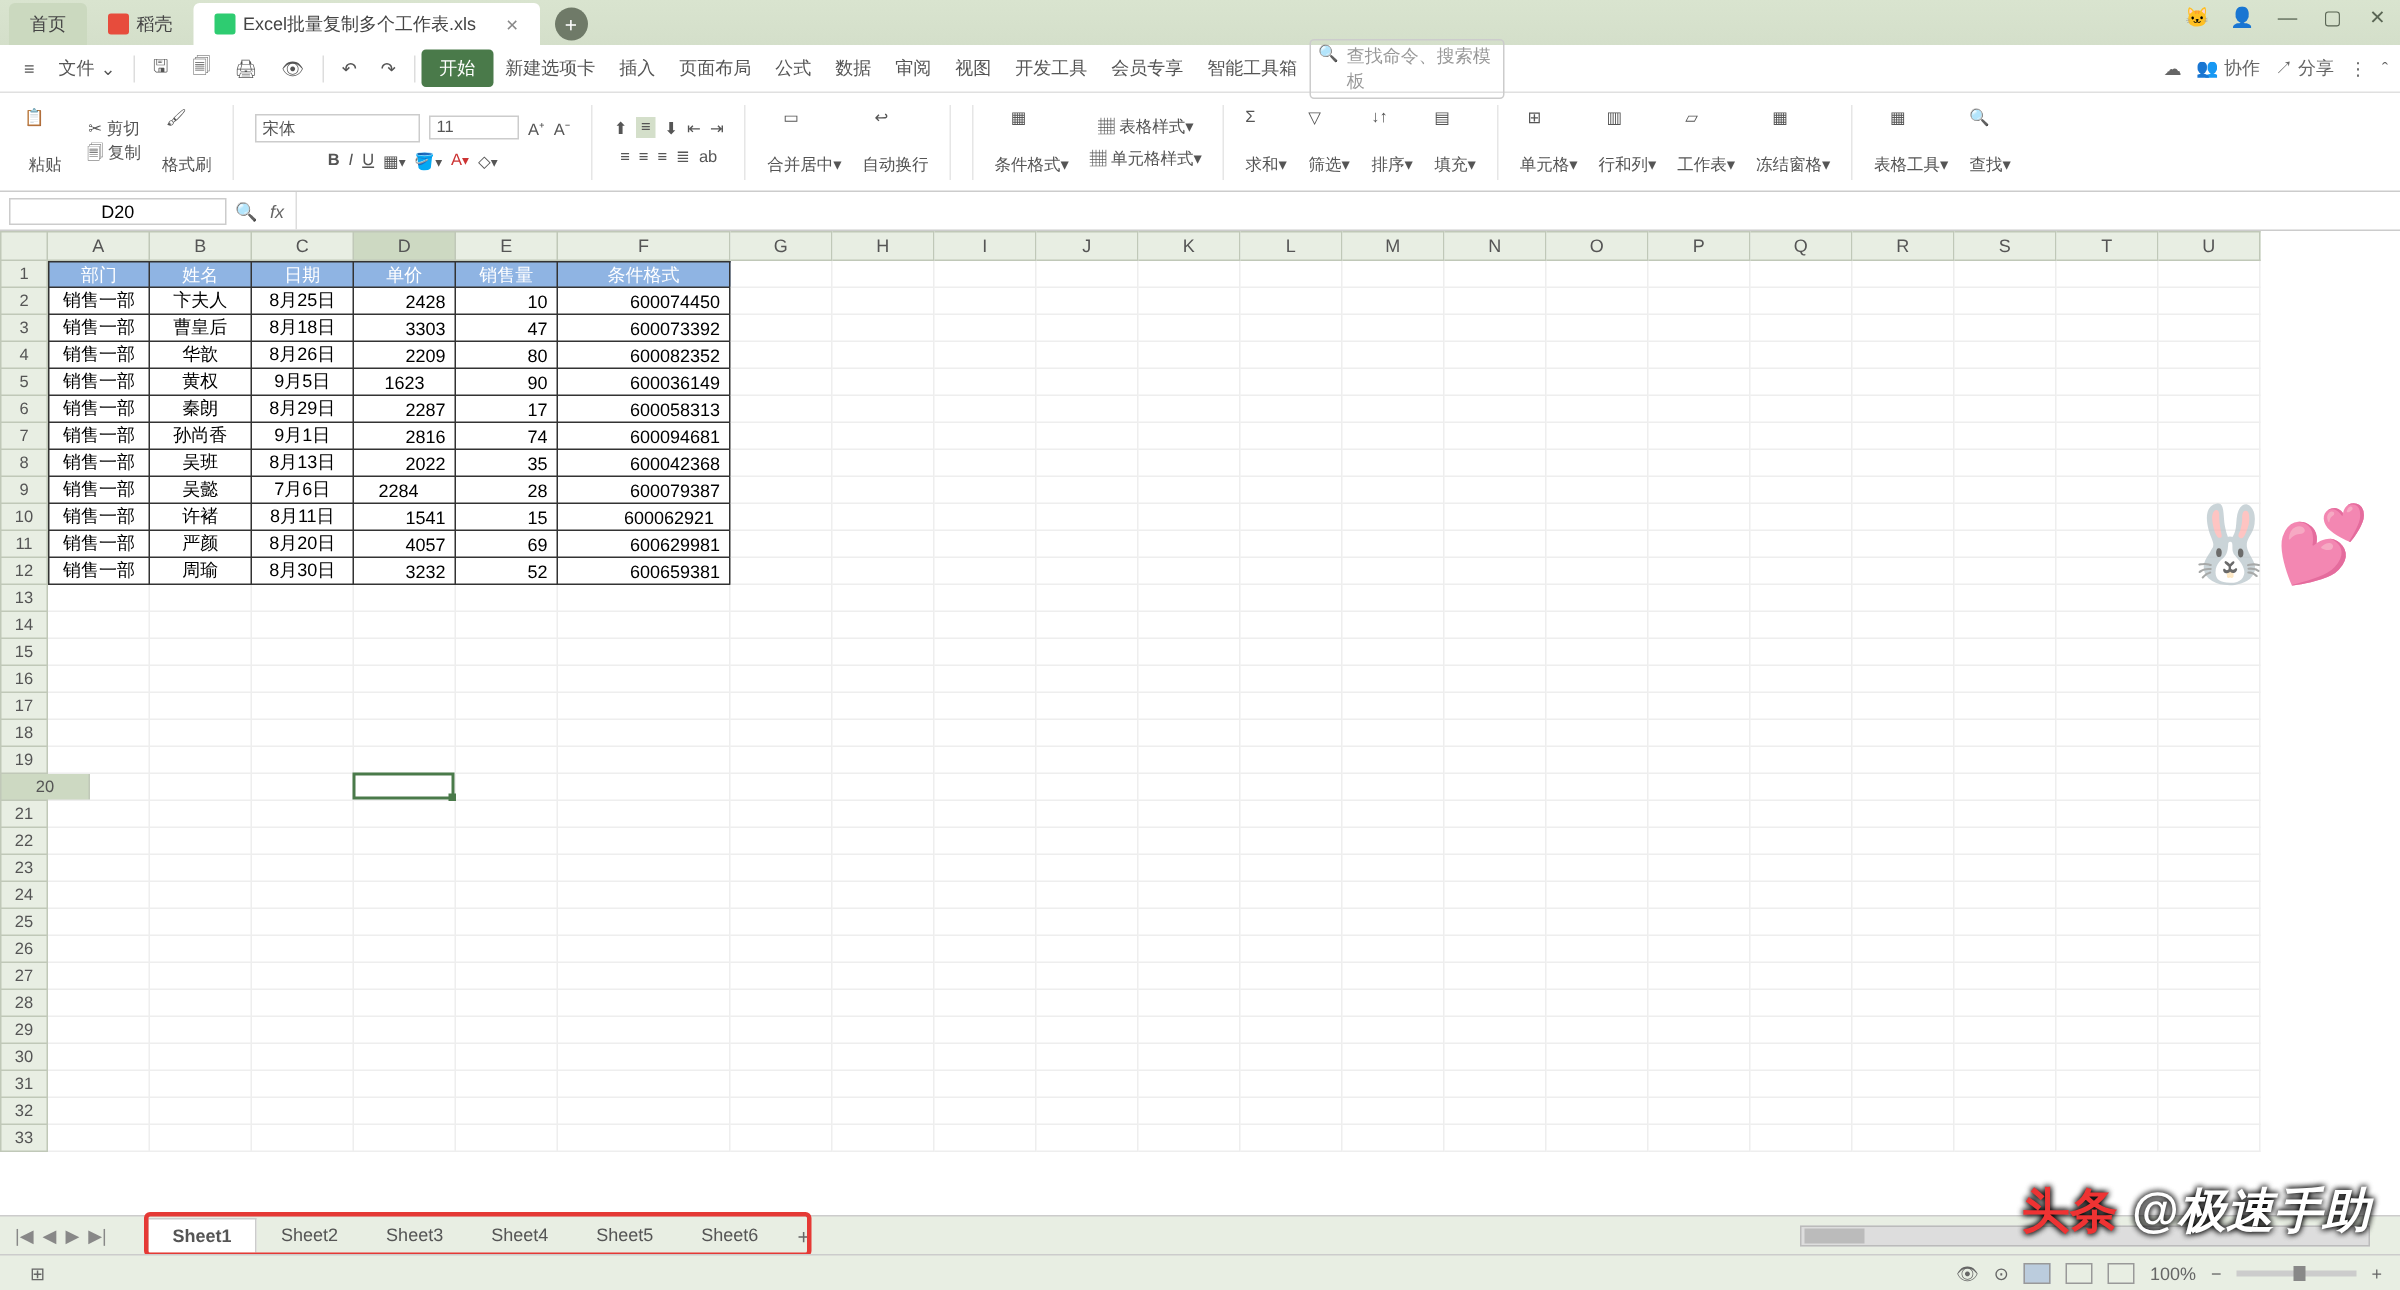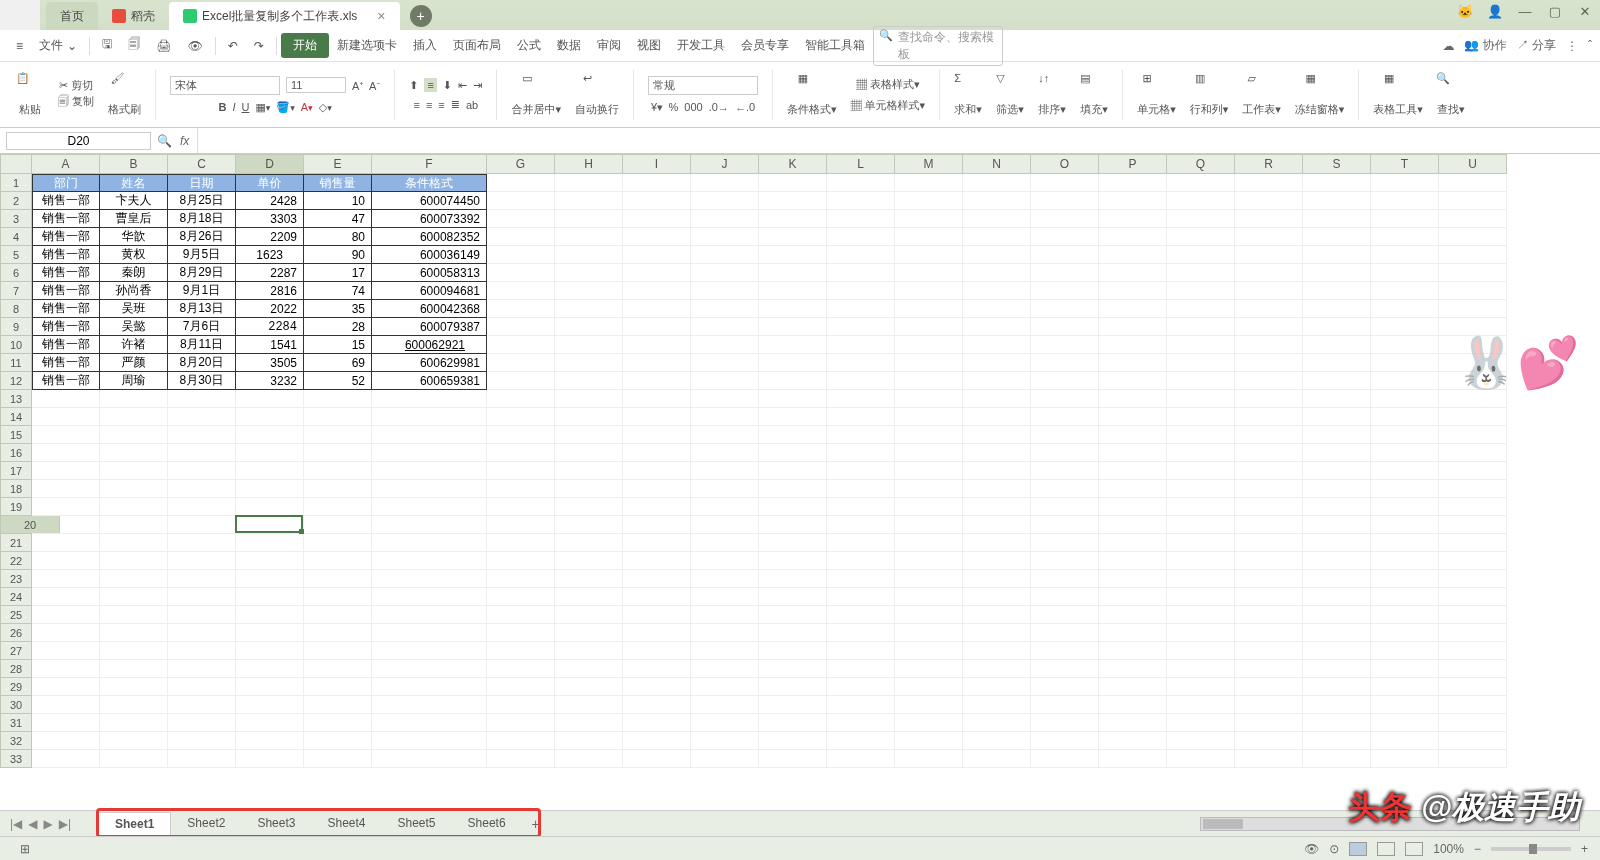--- a/index.html
+++ b/index.html
@@ -1,19 +1,19 @@
 <!DOCTYPE html>
 <html><head>
 <meta charset="utf-8">
 <style>
   * { margin: 0; padding: 0; box-sizing: border-box; font-family: "Microsoft YaHei", sans-serif; }
   body { background: #f0f0f0; font-size: 12px; overflow: hidden; width: 1600px; height: 860px; position: relative; }
 
   
-  .titlebar { height: 30px; background: linear-gradient(#d9e4cf,#d4dfca); display: flex; align-items: flex-end; position: relative; margin-left: 40px; }
+  .titlebar { height: 30px; background: linear-gradient(#d9e4cf,#d4dfca); display: flex; align-items: flex-end; position: relative; }
   .doc-tab { height: 28px; display: flex; align-items: center; padding: 0 14px; font-size: 12px; color: #444; position: relative; }
   .doc-tab.home { background: #cbd9bf; border-radius: 4px 4px 0 0; margin-left: 6px;}
   .doc-tab.active { background: #fff; border-radius: 4px 4px 0 0; }
   .doc-tab .icon { width: 14px; height: 14px; margin-right: 5px; display:inline-block; border-radius:2px; }
   .doc-tab .close { margin-left: 20px; color: #888; font-size: 14px; }
   .add-tab { width: 22px; height: 22px; background: #6f7a68; color: #fff; border-radius: 50%; display: flex; align-items: center; justify-content: center; margin: 0 0 3px 10px; font-size: 14px; }
   .win-controls { position: absolute; right: 6px; top: 4px; display: flex; gap: 12px; color: #5a6654; font-size: 13px; align-items:center;}
   .win-controls span { width: 18px; text-align: center; }
 
   
@@ -190,32 +190,20 @@
   <div class="rsep"></div>
   <div class="rgroup big">
       <div class="bicon">▭</div>
       <div class="lbl"><span>合并居中</span>▾</div>
     </div>
   <div class="rgroup big">
       <div class="bicon">↩</div>
       <div class="lbl">自动换行</div>
     </div>
   <div class="rsep"></div>
-  <div class="rgroup">
-    <div class="rrow">
-        <div class="sel" style="width:110px">常规</div>
-      </div>
-    <div class="rrow" style="margin-top:6px;">
-      <span>¥▾</span>
-      <span>%</span>
-      <span>000</span>
-      <span>.0→</span>
-      <span>←.0</span>
-    </div>
-  </div>
   <div class="rsep"></div>
   <div class="rgroup big">
       <div class="bicon">▦</div>
       <div class="lbl"><span>条件格式</span>▾</div>
     </div>
   <div class="rgroup">
     <div class="rrow">
         <span>▦ <span>表格样式</span>▾</span>
       </div>
     <div class="rrow" style="margin-top:6px;">
@@ -516,21 +504,21 @@
         <div class="cell" style="width: 68px;"></div>
         <div class="cell" style="width: 68px;"></div>
         <div class="cell" style="width: 68px;"></div>
         <div class="cell" style="width: 68px;"></div>
         <div class="cell" style="width: 68px;"></div>
       </div>
       <div class="row">
         <div class="cell data leftborder" style="width: 68px;">销售一部</div>
         <div class="cell data" style="width: 68px;">吴懿</div>
         <div class="cell data" style="width: 68px;">7月6日</div>
-        <div class="cell data" style="width: 68px; justify-content: flex-end; padding-right: 6px; font-family: Liberation Mono, monospace;">2284</div>
+        <div class="cell data" style="width: 68px; justify-content: flex-end; padding-right: 24px;">2284</div>
         <div class="cell data" style="width: 68px; justify-content: flex-end; padding-right: 6px;">28</div>
         <div class="cell data" style="width: 115px; justify-content: flex-end; padding-right: 6px;">600079387</div>
         <div class="cell" style="width: 68px;"></div>
         <div class="cell" style="width: 68px;"></div>
         <div class="cell" style="width: 68px;"></div>
         <div class="cell" style="width: 68px;"></div>
         <div class="cell" style="width: 68px;"></div>
         <div class="cell" style="width: 68px;"></div>
         <div class="cell" style="width: 68px;"></div>
         <div class="cell" style="width: 68px;"></div>
@@ -541,42 +529,42 @@
         <div class="cell" style="width: 68px;"></div>
         <div class="cell" style="width: 68px;"></div>
         <div class="cell" style="width: 68px;"></div>
       </div>
       <div class="row">
         <div class="cell data leftborder" style="width: 68px;">销售一部</div>
         <div class="cell data" style="width: 68px;">许褚</div>
         <div class="cell data" style="width: 68px;">8月11日</div>
         <div class="cell data" style="width: 68px; justify-content: flex-end; padding-right: 6px;">1541</div>
         <div class="cell data" style="width: 68px; justify-content: flex-end; padding-right: 6px;">15</div>
-        <div class="cell data" style="width: 115px; justify-content: flex-end; padding-right: 21px; text-decoration: underline;">600062921</div>
+        <div class="cell data" style="width: 115px; justify-content: flex-end; padding-right: 10px;">600062921</div>
         <div class="cell" style="width: 68px;"></div>
         <div class="cell" style="width: 68px;"></div>
         <div class="cell" style="width: 68px;"></div>
         <div class="cell" style="width: 68px;"></div>
         <div class="cell" style="width: 68px;"></div>
         <div class="cell" style="width: 68px;"></div>
         <div class="cell" style="width: 68px;"></div>
         <div class="cell" style="width: 68px;"></div>
         <div class="cell" style="width: 68px;"></div>
         <div class="cell" style="width: 68px;"></div>
         <div class="cell" style="width: 68px;"></div>
         <div class="cell" style="width: 68px;"></div>
         <div class="cell" style="width: 68px;"></div>
         <div class="cell" style="width: 68px;"></div>
         <div class="cell" style="width: 68px;"></div>
       </div>
       <div class="row">
         <div class="cell data leftborder" style="width: 68px;">销售一部</div>
         <div class="cell data" style="width: 68px;">严颜</div>
         <div class="cell data" style="width: 68px;">8月20日</div>
-        <div class="cell data" style="width: 68px; justify-content: flex-end; padding-right: 6px;">3505</div>
+        <div class="cell data" style="width: 68px; justify-content: flex-end; padding-right: 6px;">4057</div>
         <div class="cell data" style="width: 68px; justify-content: flex-end; padding-right: 6px;">69</div>
         <div class="cell data" style="width: 115px; justify-content: flex-end; padding-right: 6px;">600629981</div>
         <div class="cell" style="width: 68px;"></div>
         <div class="cell" style="width: 68px;"></div>
         <div class="cell" style="width: 68px;"></div>
         <div class="cell" style="width: 68px;"></div>
         <div class="cell" style="width: 68px;"></div>
         <div class="cell" style="width: 68px;"></div>
         <div class="cell" style="width: 68px;"></div>
         <div class="cell" style="width: 68px;"></div>

